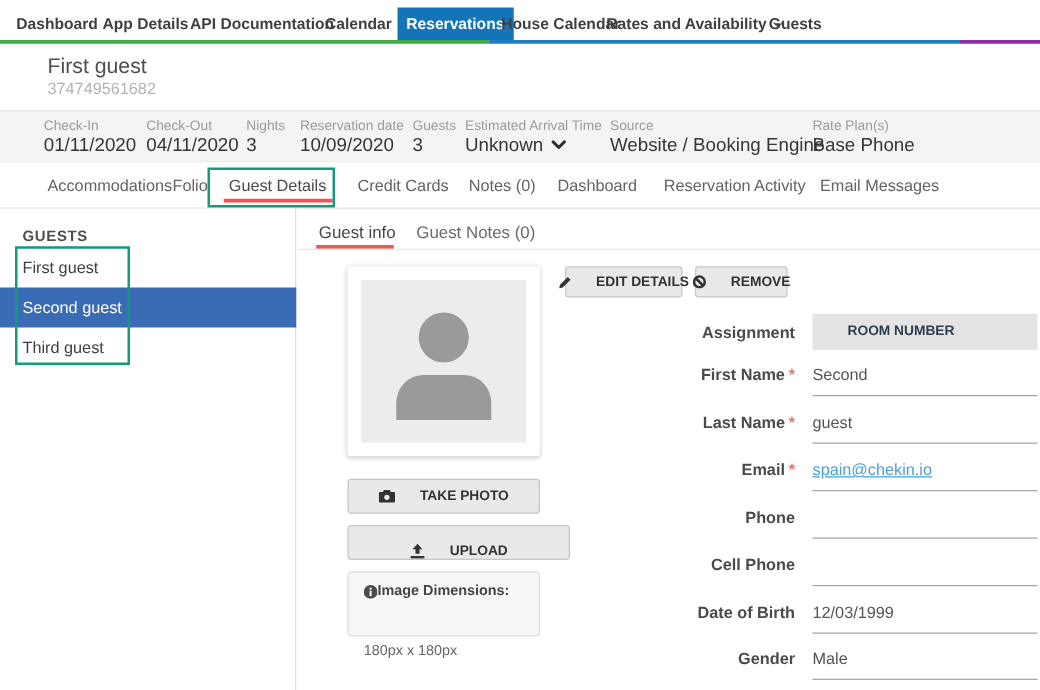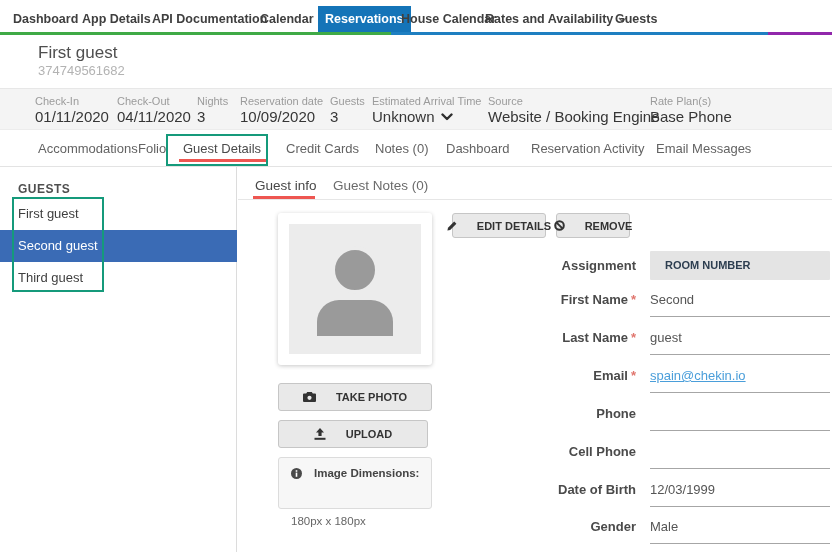--- a/index.html
+++ b/index.html
@@ -53,38 +53,38 @@
   .subtab.active { color:#474747; }
   .subtab-underline { position:absolute; left:253px; top:196px; width:62px; height:3px; background:#ee5651; }
   
   .photo-card { position:absolute; left:278px; top:213px; width:154px; height:152px; background:#fff;
                 border-radius:3px; box-shadow:0 1px 4px rgba(0,0,0,.22); }
   .photo-inner { position:absolute; left:11px; top:11px; width:132px; height:130px; background:#ececec; }
   .btn { position:absolute; background:#e9e9e9; border:1px solid #c6c6c6; border-radius:3px;
          font-size:11px; font-weight:bold; color:#333; text-align:center; cursor:pointer;
          display:flex; align-items:center; justify-content:center; gap:20px; white-space:nowrap; }
   .btn-take-photo { left:278px; top:383px; width:154px; height:28px; }
-  .btn-upload     { left:278px; top:420px; width:150px; height:28px; }
+  .btn-upload     { left:278px; top:420px; width:178px; height:28px;align-items:flex-end; }
   .btn-edit   { left:452px; top:213px; width:94px; height:25px; }
   .btn-remove { left:556px; top:213px; width:74px; height:25px; }
   .info-panel { position:absolute; left:278px; top:457px; width:154px; height:52px;
                 background:#f7f7f7; border:1px solid #dcdcdc; border-radius:3px; }
   .info-title { position:absolute; left:12px; top:9px; font-size:11.5px; font-weight:bold; color:#444;
-                display:flex; align-items:center; gap:12px; white-space:nowrap; }
+                display:flex; align-items:center; gap:0; white-space:nowrap; }
   .info-value { position:absolute; left:12px; top:29px; font-size:11.5px; color:#666;margin-top:28px; }
   
   .f-label { position:absolute; left:440px; width:196px; text-align:right; font-size:13px;
              font-weight:600; color:#4a4a4a; white-space:nowrap; }
   .f-label .req { color:#e0756d; margin-left:3px; font-weight:bold; }
   .f-value { position:absolute; left:650px; width:180px; font-size:13px; color:#555; white-space:nowrap; }
   .f-line  { position:absolute; left:650px; width:180px; height:1px; background:#a6a6a6; }
   .f-value.link { color:#4a9eda;text-decoration:underline; }
   .btn-room { position:absolute; left:650px; top:251px; width:180px; height:29px; background:#e4e4e4;
               border:none; border-radius:1px; font-size:11px; font-weight:bold; color:#2d3e50;
-              text-align:left; padding-left:15px; line-height:29px; cursor:pointer; white-space:nowrap; }
+              text-align:left; padding-left:28px; line-height:29px; cursor:pointer; white-space:nowrap; }
   svg { display:block; }
   .icon-inline { display:inline-flex; align-items:center; }
 </style>
 </head>
 <body>
 
 <div class="frame">
 
   <div class="topnav">
     <span class="nav-item" style="left:13px">Dashboard</span>

